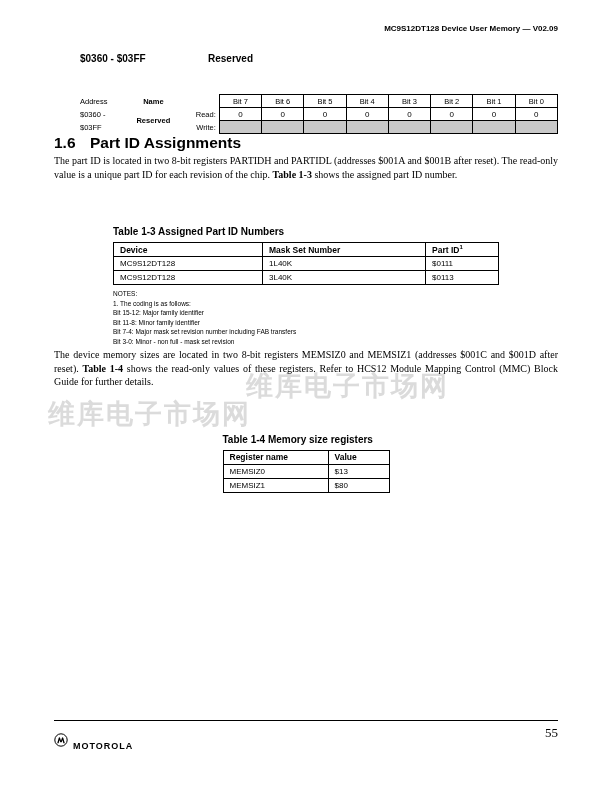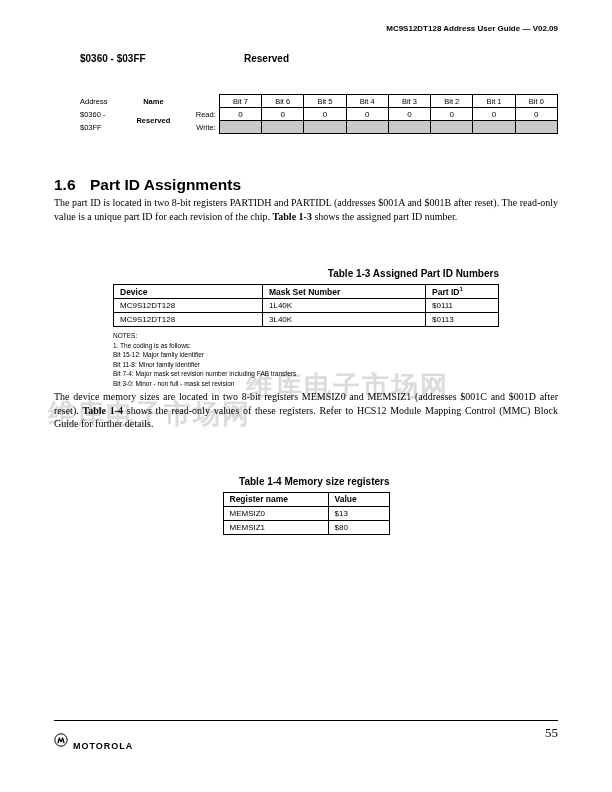--- a/index.html
+++ b/index.html
@@ -14,49 +14,49 @@
 
   
   .doc-header{
     text-align:right;
     font:bold 8px "Liberation Sans",sans-serif;
   }
 
   
   .reg-block{margin:20px 0 0 26px;}
   .reg-title{display:flex;font:bold 10px "Liberation Sans",sans-serif;}
-  .reg-title .range{width:164px;}
+  .reg-title .range{width:128px;}
   .regtable{border-collapse:collapse;margin-top:30px;font:7.5px "Liberation Sans",sans-serif;}
   .regtable td{height:12px;padding:0;text-align:center;vertical-align:middle;}
   .regtable .addr{width:45px;text-align:left;}
   .regtable .namec{width:58px;text-align:center;font-weight:bold;}
   .regtable .rw{width:34px;text-align:right;padding-right:3px;}
   .regtable .bit,.regtable .cell{border:1px solid #000;width:42px;}
   .regtable .cell{font-size:8px;}
   .regtable .gray{background:#c9c9c9;}
 
   
   .sec-heading{
-    display:flex;margin-top:42px;
+    display:flex;
     font:bold 15.5px "Liberation Sans",sans-serif;
   }
   .sec-heading .num{width:36px;}
 
   
   .para{
     width:504px;margin-top:2px;
     font-size:10px;line-height:13.5px;text-align:justify;
   }
   .para b{font-family:"Liberation Serif",serif;}
 
   
   .tablewrap{width:fit-content;margin:20px auto 0 auto;}
   .tablewrap.t14{margin-top:32px;}
   .tcaption{
-    text-align:right;margin-bottom:5px;
+    text-align:left;margin-bottom:5px;
     font:bold 10px "Liberation Sans",sans-serif;
     margin-top:45px;
   }
   .dtable{border-collapse:collapse;margin:0 auto;font:8px "Liberation Sans",sans-serif;}
   .dtable th,.dtable td{border:1px solid #000;height:13px;padding:0 6px;text-align:left;vertical-align:middle;}
   .dtable th{font-size:8.5px;}
   .dtable sup{font-size:6px;}
   .c-device{width:136px;} .c-mask{width:150px;} .c-partid{width:60px;}
   .c-regname{width:92px;} .c-value{width:48px;}
 
@@ -89,21 +89,21 @@
 </head>
 <body>
 
 <div class="page">
 
   <span class="wm wm1">维库电子市场网</span>
   <span class="wm wm2">维库电子市场网</span>
 
   <div class="content">
 
-    <div class="doc-header">MC9S12DT128 Address User Guide — V02.09</div>
+    <div class="doc-header">MC9S12DT128 Device User Memory — V02.09</div>
 
     <div class="reg-block">
       <div class="reg-title">
         <span class="range">$0360 - $03FF</span>
         <span>Reserved</span>
       </div>
 
       <table class="regtable">
         <tbody>
             <tr>

